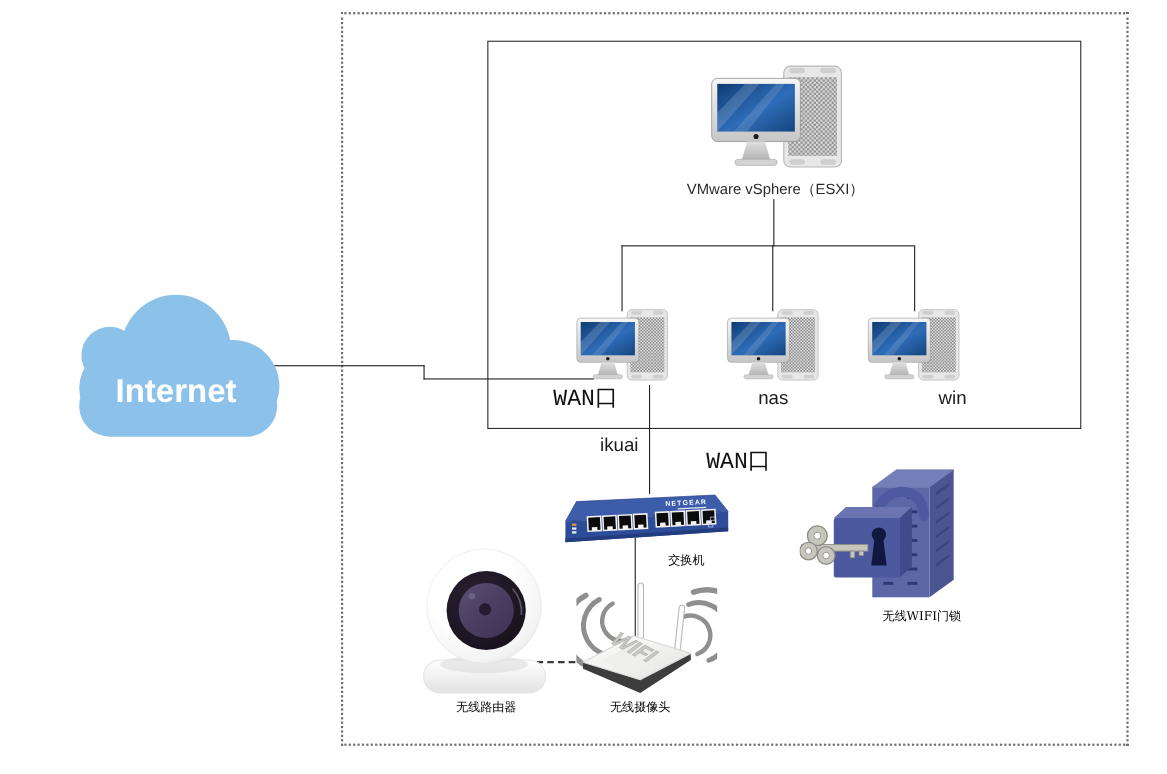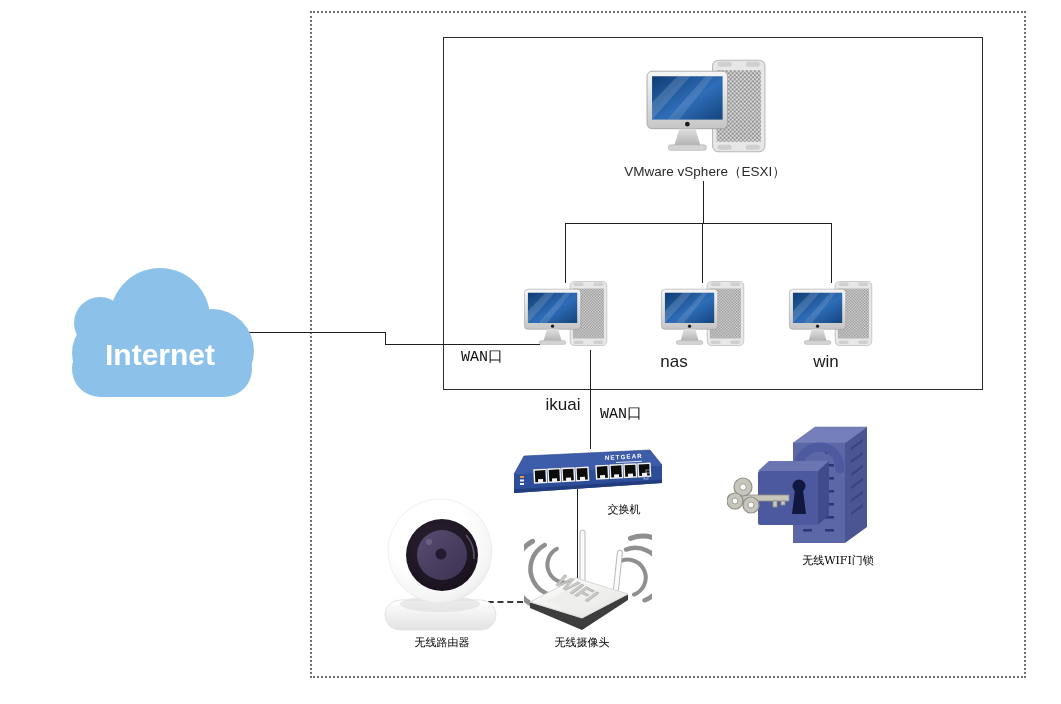--- a/index.html
+++ b/index.html
@@ -10,21 +10,21 @@
   .inner-box{left:443px;top:37px;width:540px;height:353px;border:1px solid #2b2b2b;}
   .hline{position:absolute;height:1px;background:#1f1f1f;}
   .vline{position:absolute;width:1px;background:#1f1f1f;}
   .dline{position:absolute;height:0;border-top:2px dashed #3a3a3a;}
   .icon{position:absolute;}
   .lbl{position:absolute;white-space:nowrap;}
   .lbl-center{transform:translateX(-50%);text-align:right;}
   .lbl-en{font-family:"Liberation Sans",sans-serif;font-size:17px;color:#1a1a1a;}
   .lbl-vm{font-family:"Liberation Sans",sans-serif;font-size:13.5px;color:#2a2a2a;}
   .lbl-cn{font-family:"DejaVu Serif",serif;font-size:11px;color:#000;}
-  .lbl-port{font-family:"Liberation Mono","DejaVu Serif",monospace;font-size:15px;color:#111;}
+  .lbl-port{font-family:"Liberation Mono","DejaVu Serif",monospace;font-size:21px;color:#111;margin-left:42px;}
   svg text.netgear{font-family:"Liberation Sans",sans-serif;font-weight:bold;}
   svg text.wifi{font-family:"Liberation Sans",sans-serif;}
   svg text.cloudtxt{font-family:"Liberation Sans",sans-serif;font-weight:bold;}
 </style>
 </head>
 <body>
 
 <div class="canvas">
 
   <svg width="0" height="0" style="position:absolute" aria-hidden="true">
@@ -125,22 +125,22 @@
   <svg class="icon" style="left:523px;top:280px;" width="88" height="67" viewBox="0 0 125 95">
       <use href="#sym-pc"></use>
     </svg>
   <svg class="icon" style="left:660px;top:280px;" width="88" height="67" viewBox="0 0 125 95">
       <use href="#sym-pc"></use>
     </svg>
   <svg class="icon" style="left:788px;top:280px;" width="88" height="67" viewBox="0 0 125 95">
       <use href="#sym-pc"></use>
     </svg>
   <div class="lbl lbl-en lbl-center" style="left:563px;top:352px;margin-top:43px;">ikuai</div>
-  <div class="lbl lbl-en lbl-center" style="left:674px;top:352px;">nas</div>
-  <div class="lbl lbl-en lbl-center" style="left:826px;top:352px;">win</div>
+  <div class="lbl lbl-en lbl-center" style="left:703px;top:352px;">nas</div>
+  <div class="lbl lbl-en lbl-center" style="left:866px;top:352px;">win</div>
 
   <div class="lbl lbl-port" style="left:461px;top:347px;">WAN口</div>
   <div class="lbl lbl-port" style="left:600px;top:404px;">WAN口</div>
 
   <svg class="icon" style="left:510px;top:443px;" width="154" height="60" viewBox="0 0 154 60">
     <polygon points="14,13 140,7 152,22 4,31" fill="#3d5ca9" stroke="#2a4386" stroke-width="0.6"></polygon>
     <polygon points="4,31 152,22 152,40 4,50" fill="#2e4d99"></polygon>
     <polygon points="4,46.5 152,36.5 152,40 4,50" fill="#223c7e"></polygon>
     <text class="netgear" x="95" y="17" transform="rotate(-3 95 17)" font-size="6.2" letter-spacing="1.1" fill="#ffffff">NETGEAR</text>
     <rect x="106" y="19" width="26" height="1.1" fill="#ffffff" opacity="0.85" transform="rotate(-3 106 19)"></rect>

